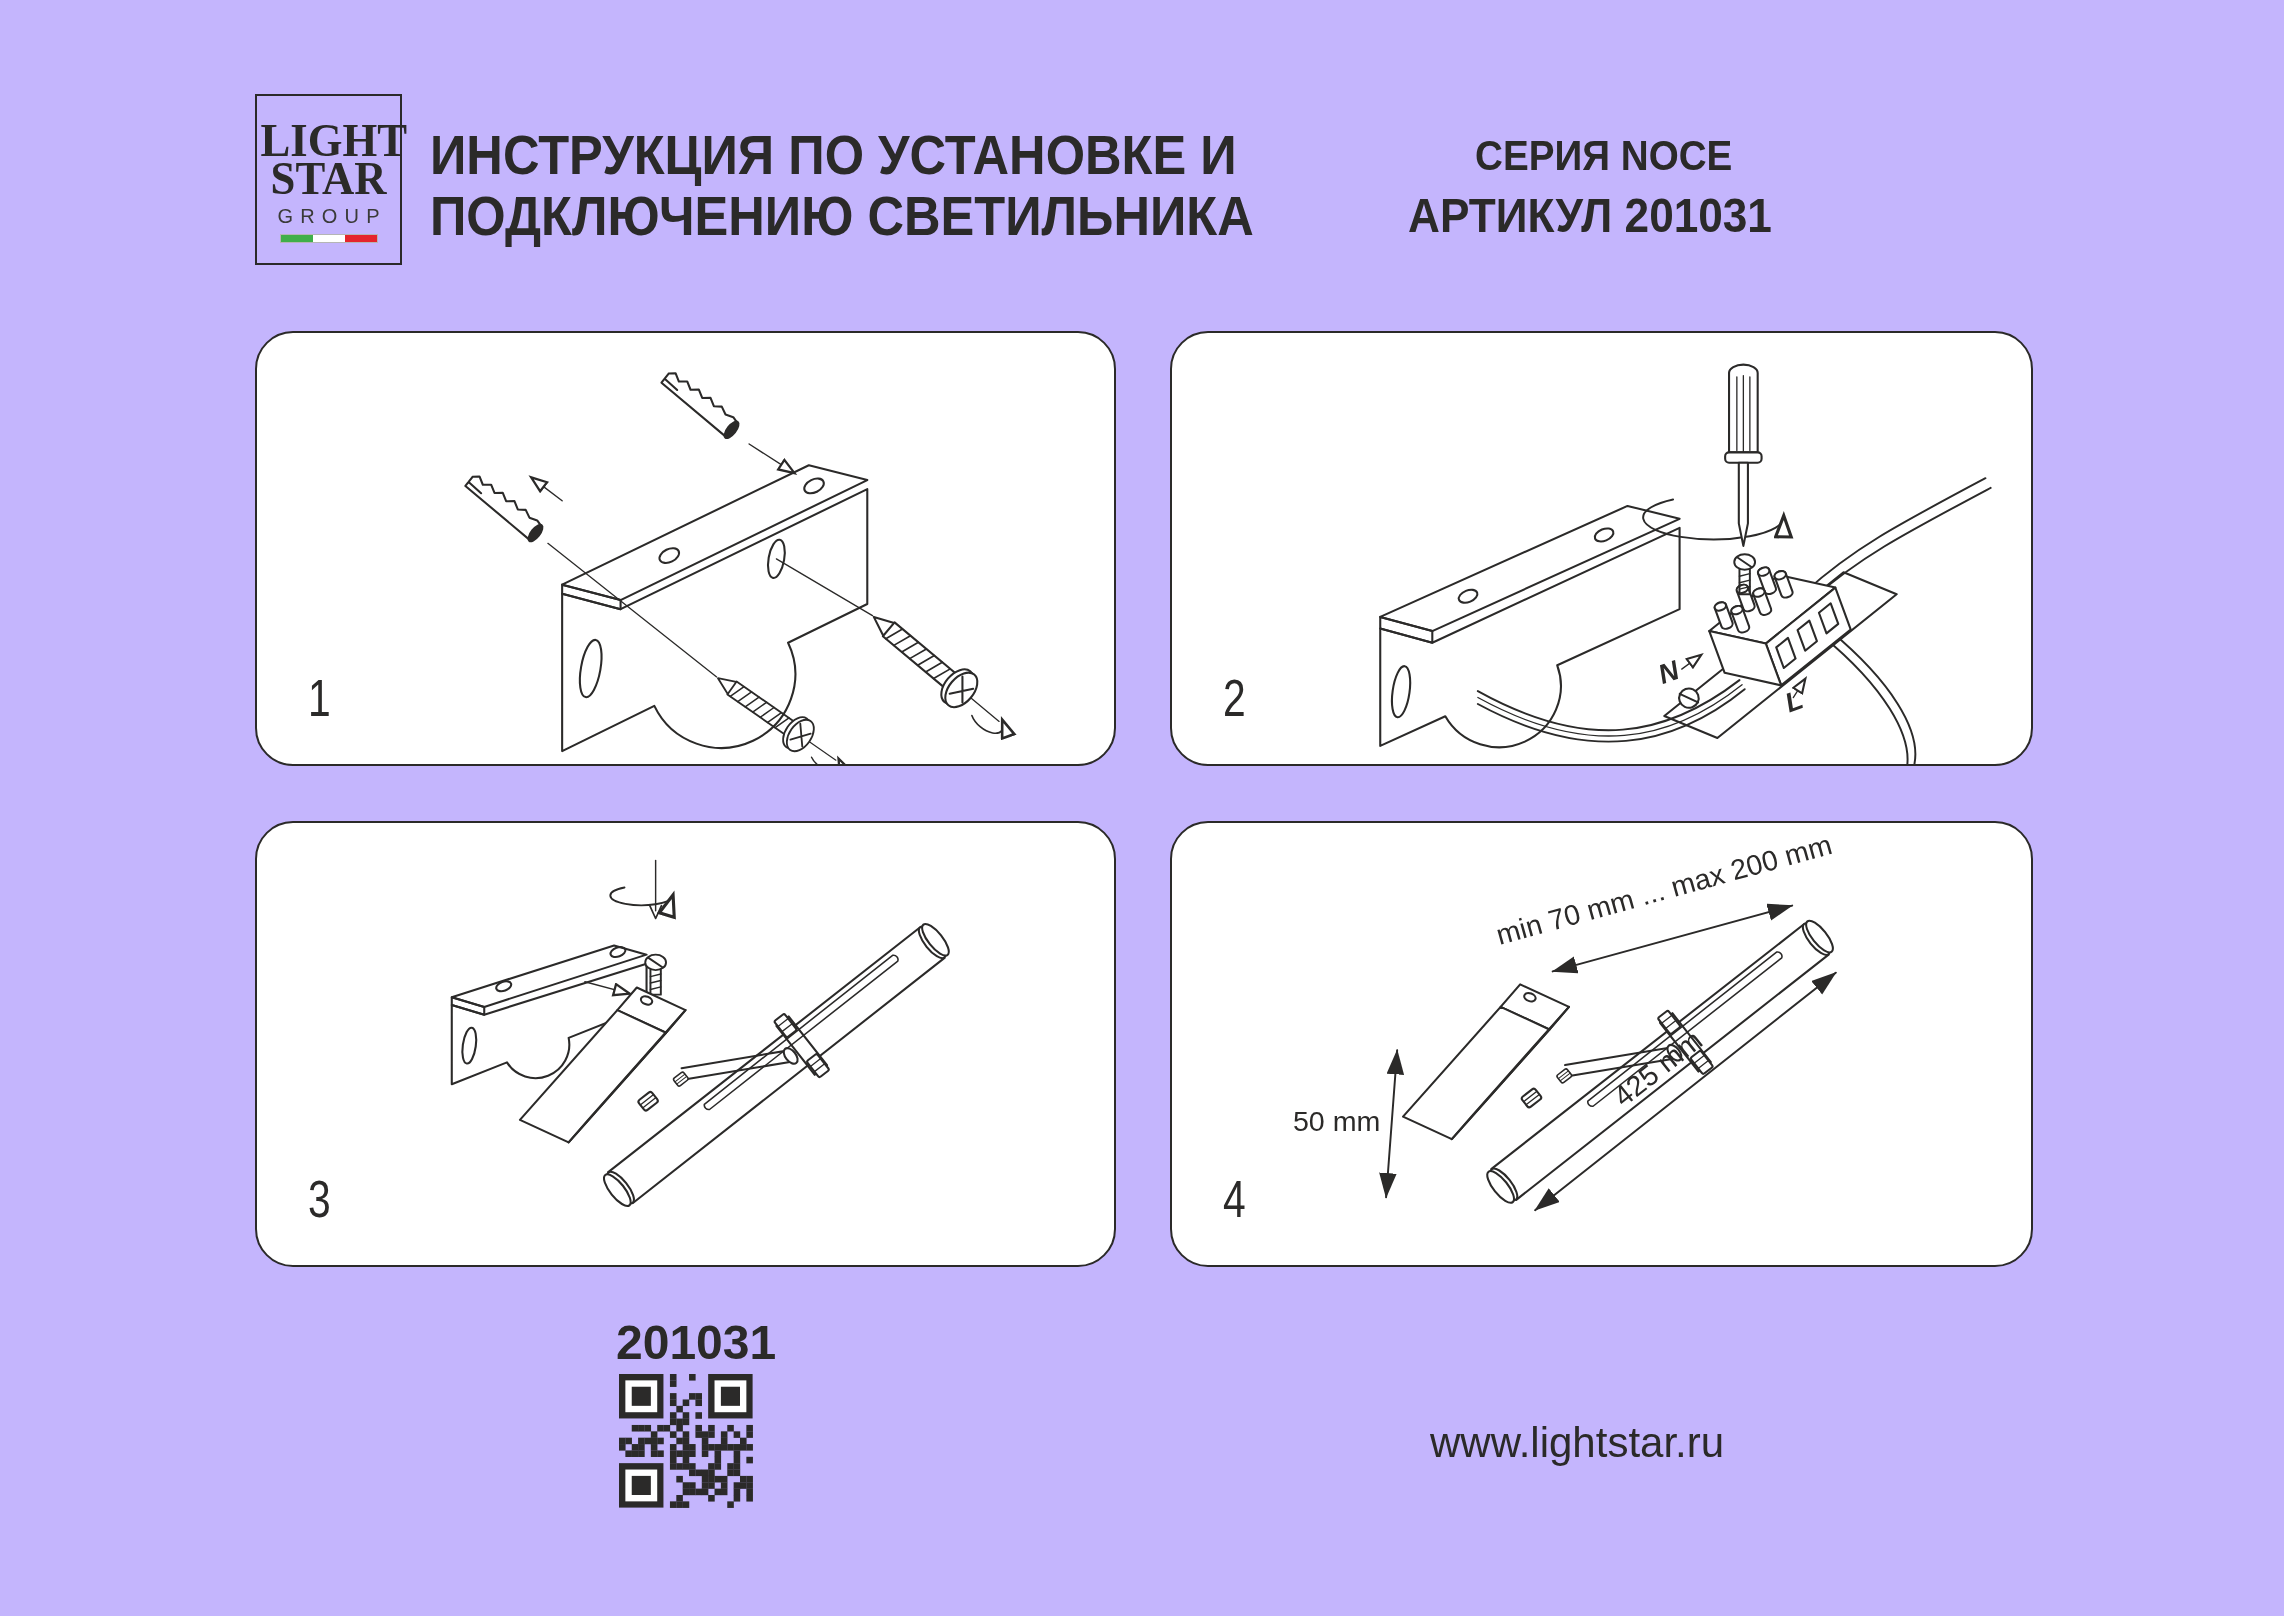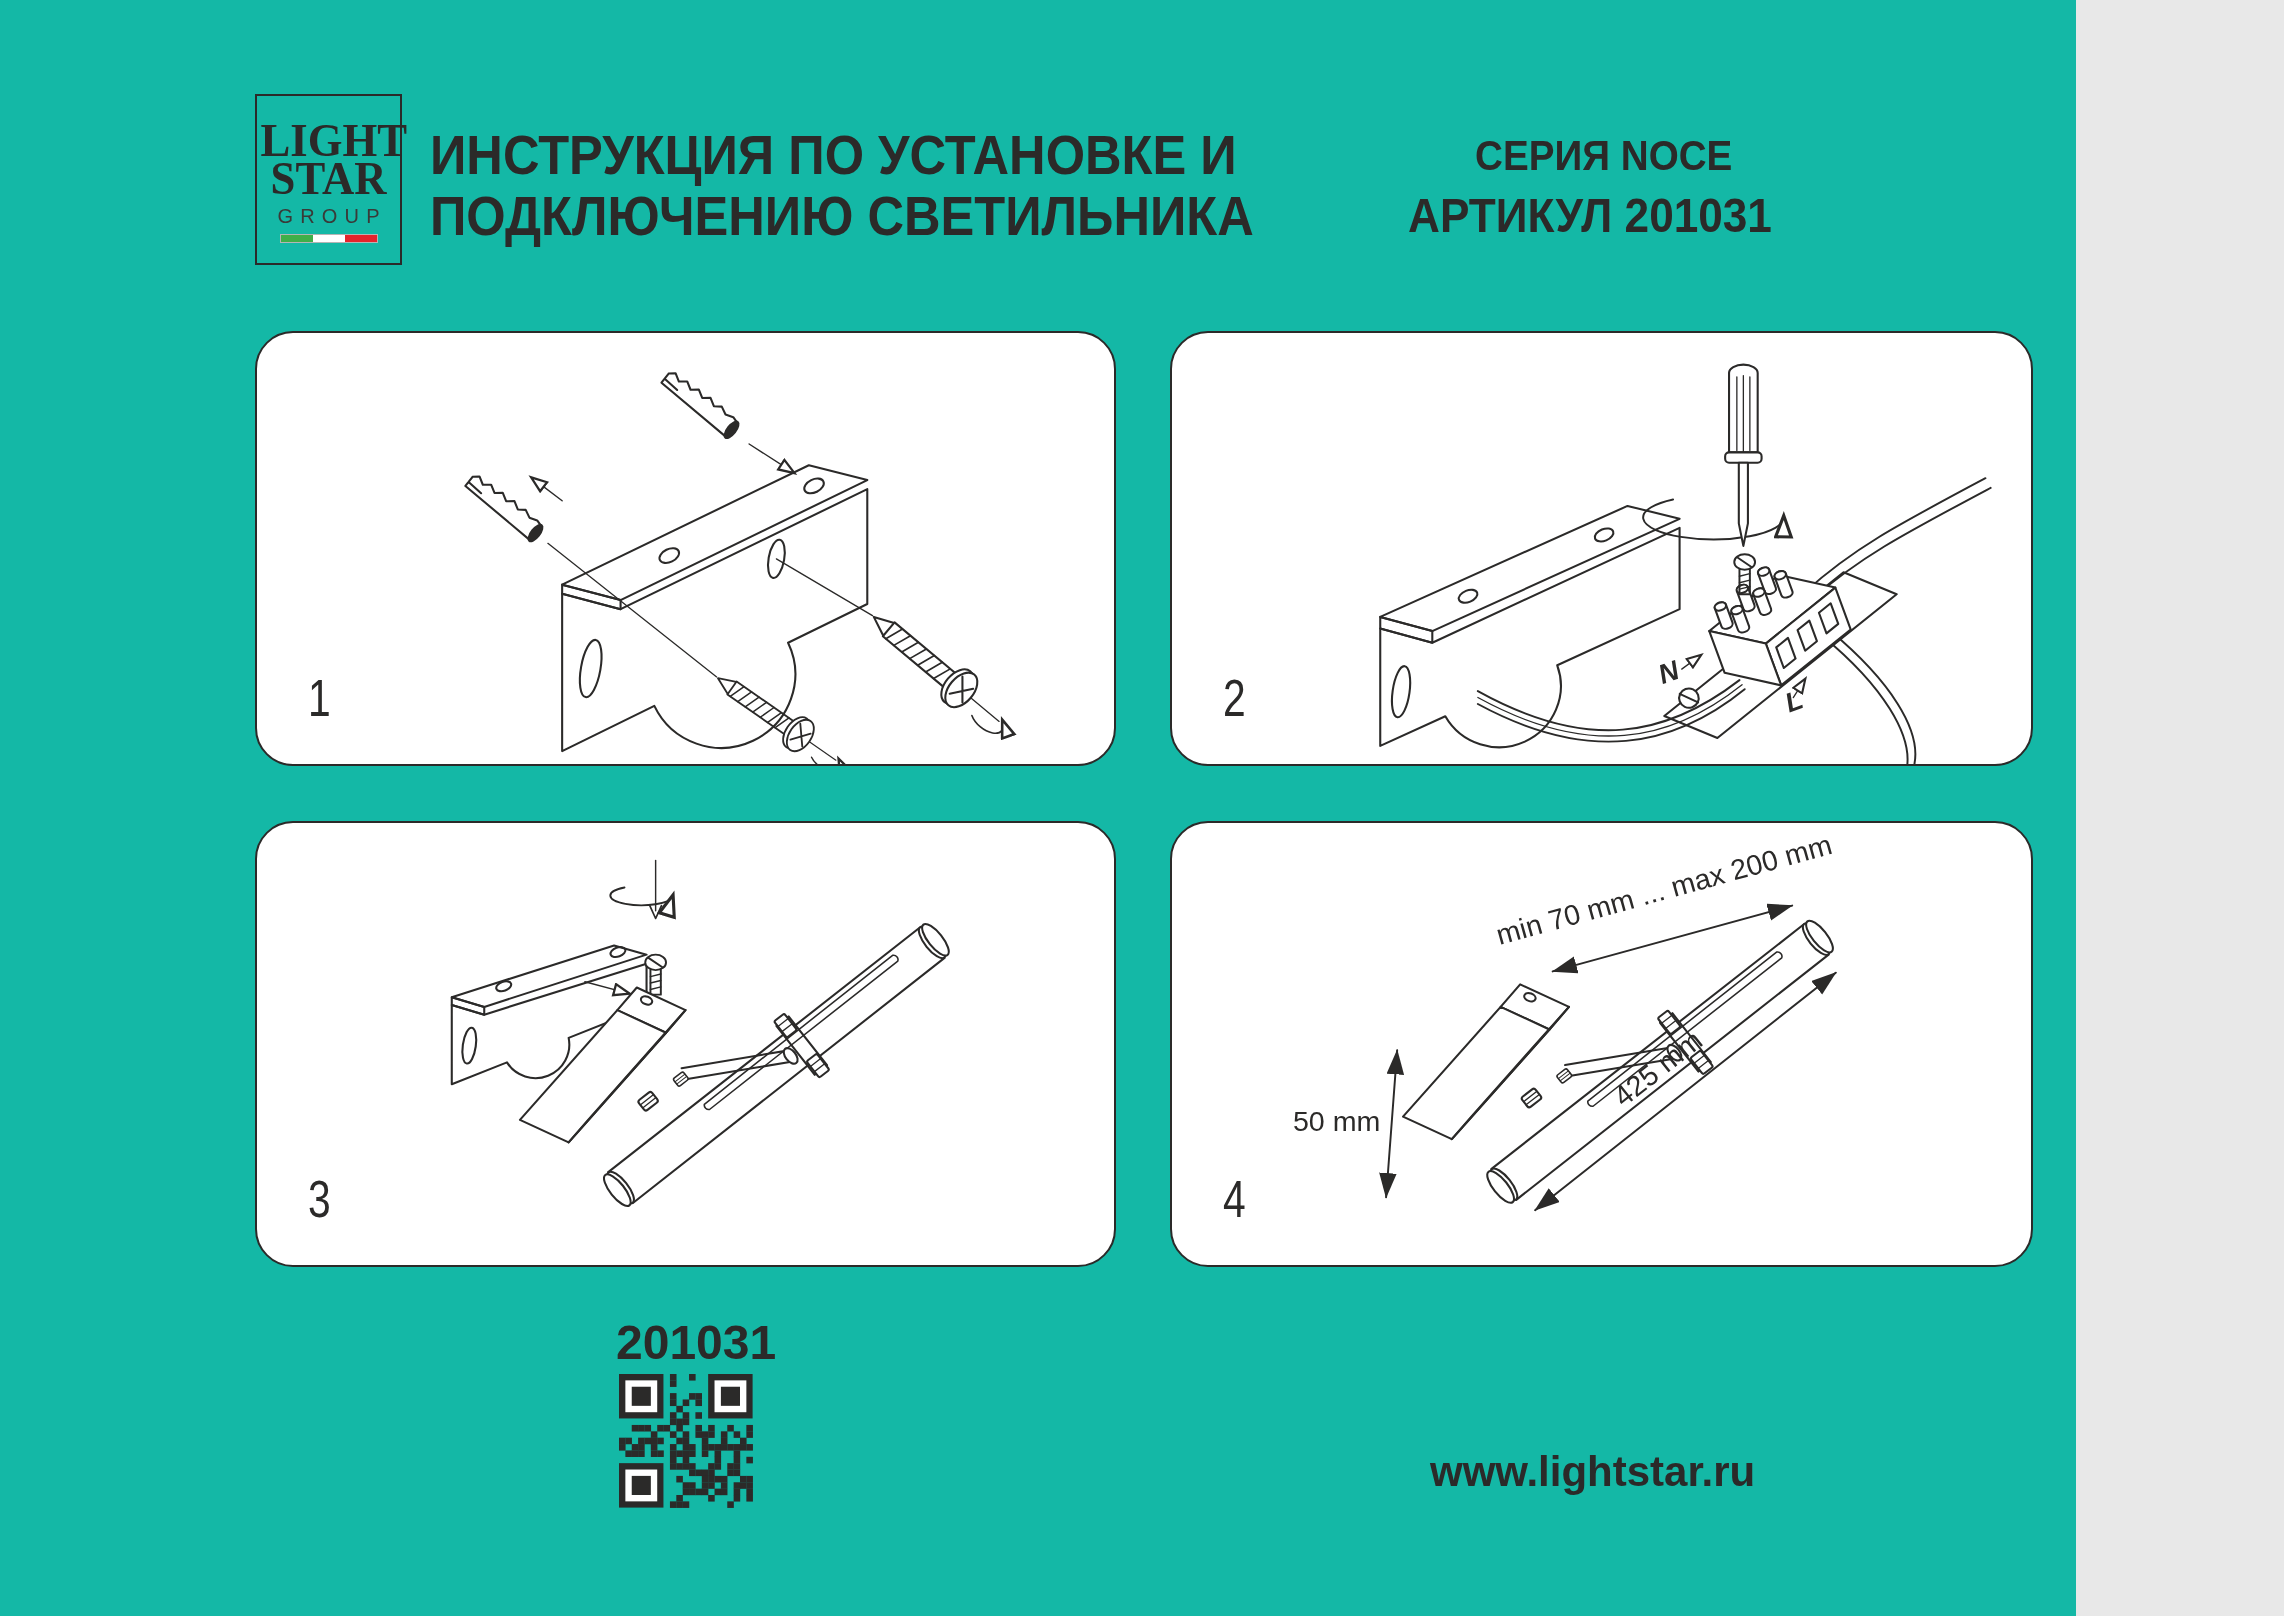--- a/index.html
+++ b/index.html
@@ -1,16 +1,16 @@
 <!DOCTYPE html>
 <html style="font-size:10.4px"><head>
 <meta charset="utf-8">
 <style>
   html,body{margin:0;padding:0;background:#e8e8e8;}
-  .page{position:relative;width:2076px;height:1616px;background:#14b8a6;overflow:hidden;
+  .page{position:relative;width:2284px;height:1616px;background:#c4b5fd;overflow:hidden;
         font-family:"Liberation Sans",sans-serif;color:#2b2a29;}
   
   .logo{position:absolute;left:255px;top:94px;width:147px;height:171px;border:2px solid #2b2a29;
         box-sizing:border-box;text-align:center;}
   .logo-light,.logo-star{font-family:"Liberation Serif",serif;font-weight:700;font-size:47px;
         line-height:38px;letter-spacing:0px;transform:scaleX(.95);transform-origin:center;}
   .logo-light{margin-top:25px;}
   .logo-group{font-size:20px;font-weight:400;letter-spacing:7.2px;text-indent:7.2px;margin-top:7.8px;color:#3a3a38;}
   .flag{width:98px;height:8.5px;margin:6.5px auto 0;display:flex;border:0.7px solid #b5b5b5;box-sizing:border-box;}
   .flag>div{flex:1;}
@@ -24,21 +24,21 @@
   .p1{left:255px;top:331px;width:861px;height:435px;}
   .p2{left:1170px;top:331px;width:863px;height:435px;}
   .p3{left:255px;top:821px;width:861px;height:446px;}
   .p4{left:1170px;top:821px;width:863px;height:446px;}
   .panel svg{position:absolute;left:0;top:0;width:100%;height:100%;}
   .step-num{position:absolute;left:51px;bottom:40px;font-size:51px;font-weight:400;line-height:51px;
             transform:scaleX(.8);transform-origin:left bottom;}
   
   .art-num{position:absolute;left:616px;top:1315px;font-size:48px;font-weight:700;}
   .qr{position:absolute;left:619px;top:1374px;width:134px;height:134px;}
-  .site{position:absolute;left:1430px;top:1419px;font-size:42px;font-weight:700;margin-top:29px;}
+  .site{position:absolute;left:1430px;top:1419px;font-size:42px;font-weight:400;}
   .dim{font-size:44px;fill:#2b2a29;stroke:none;font-family:"Liberation Sans",sans-serif;}
   .tlabel{font-size:42px;font-weight:700;font-style:italic;fill:#2b2a29;stroke:none;
           font-family:"Liberation Sans",sans-serif;}
 </style>
 </head>
 <body>
 
 <div class="page">
 
   <svg style="position:absolute;width:0;height:0" aria-hidden="true">

